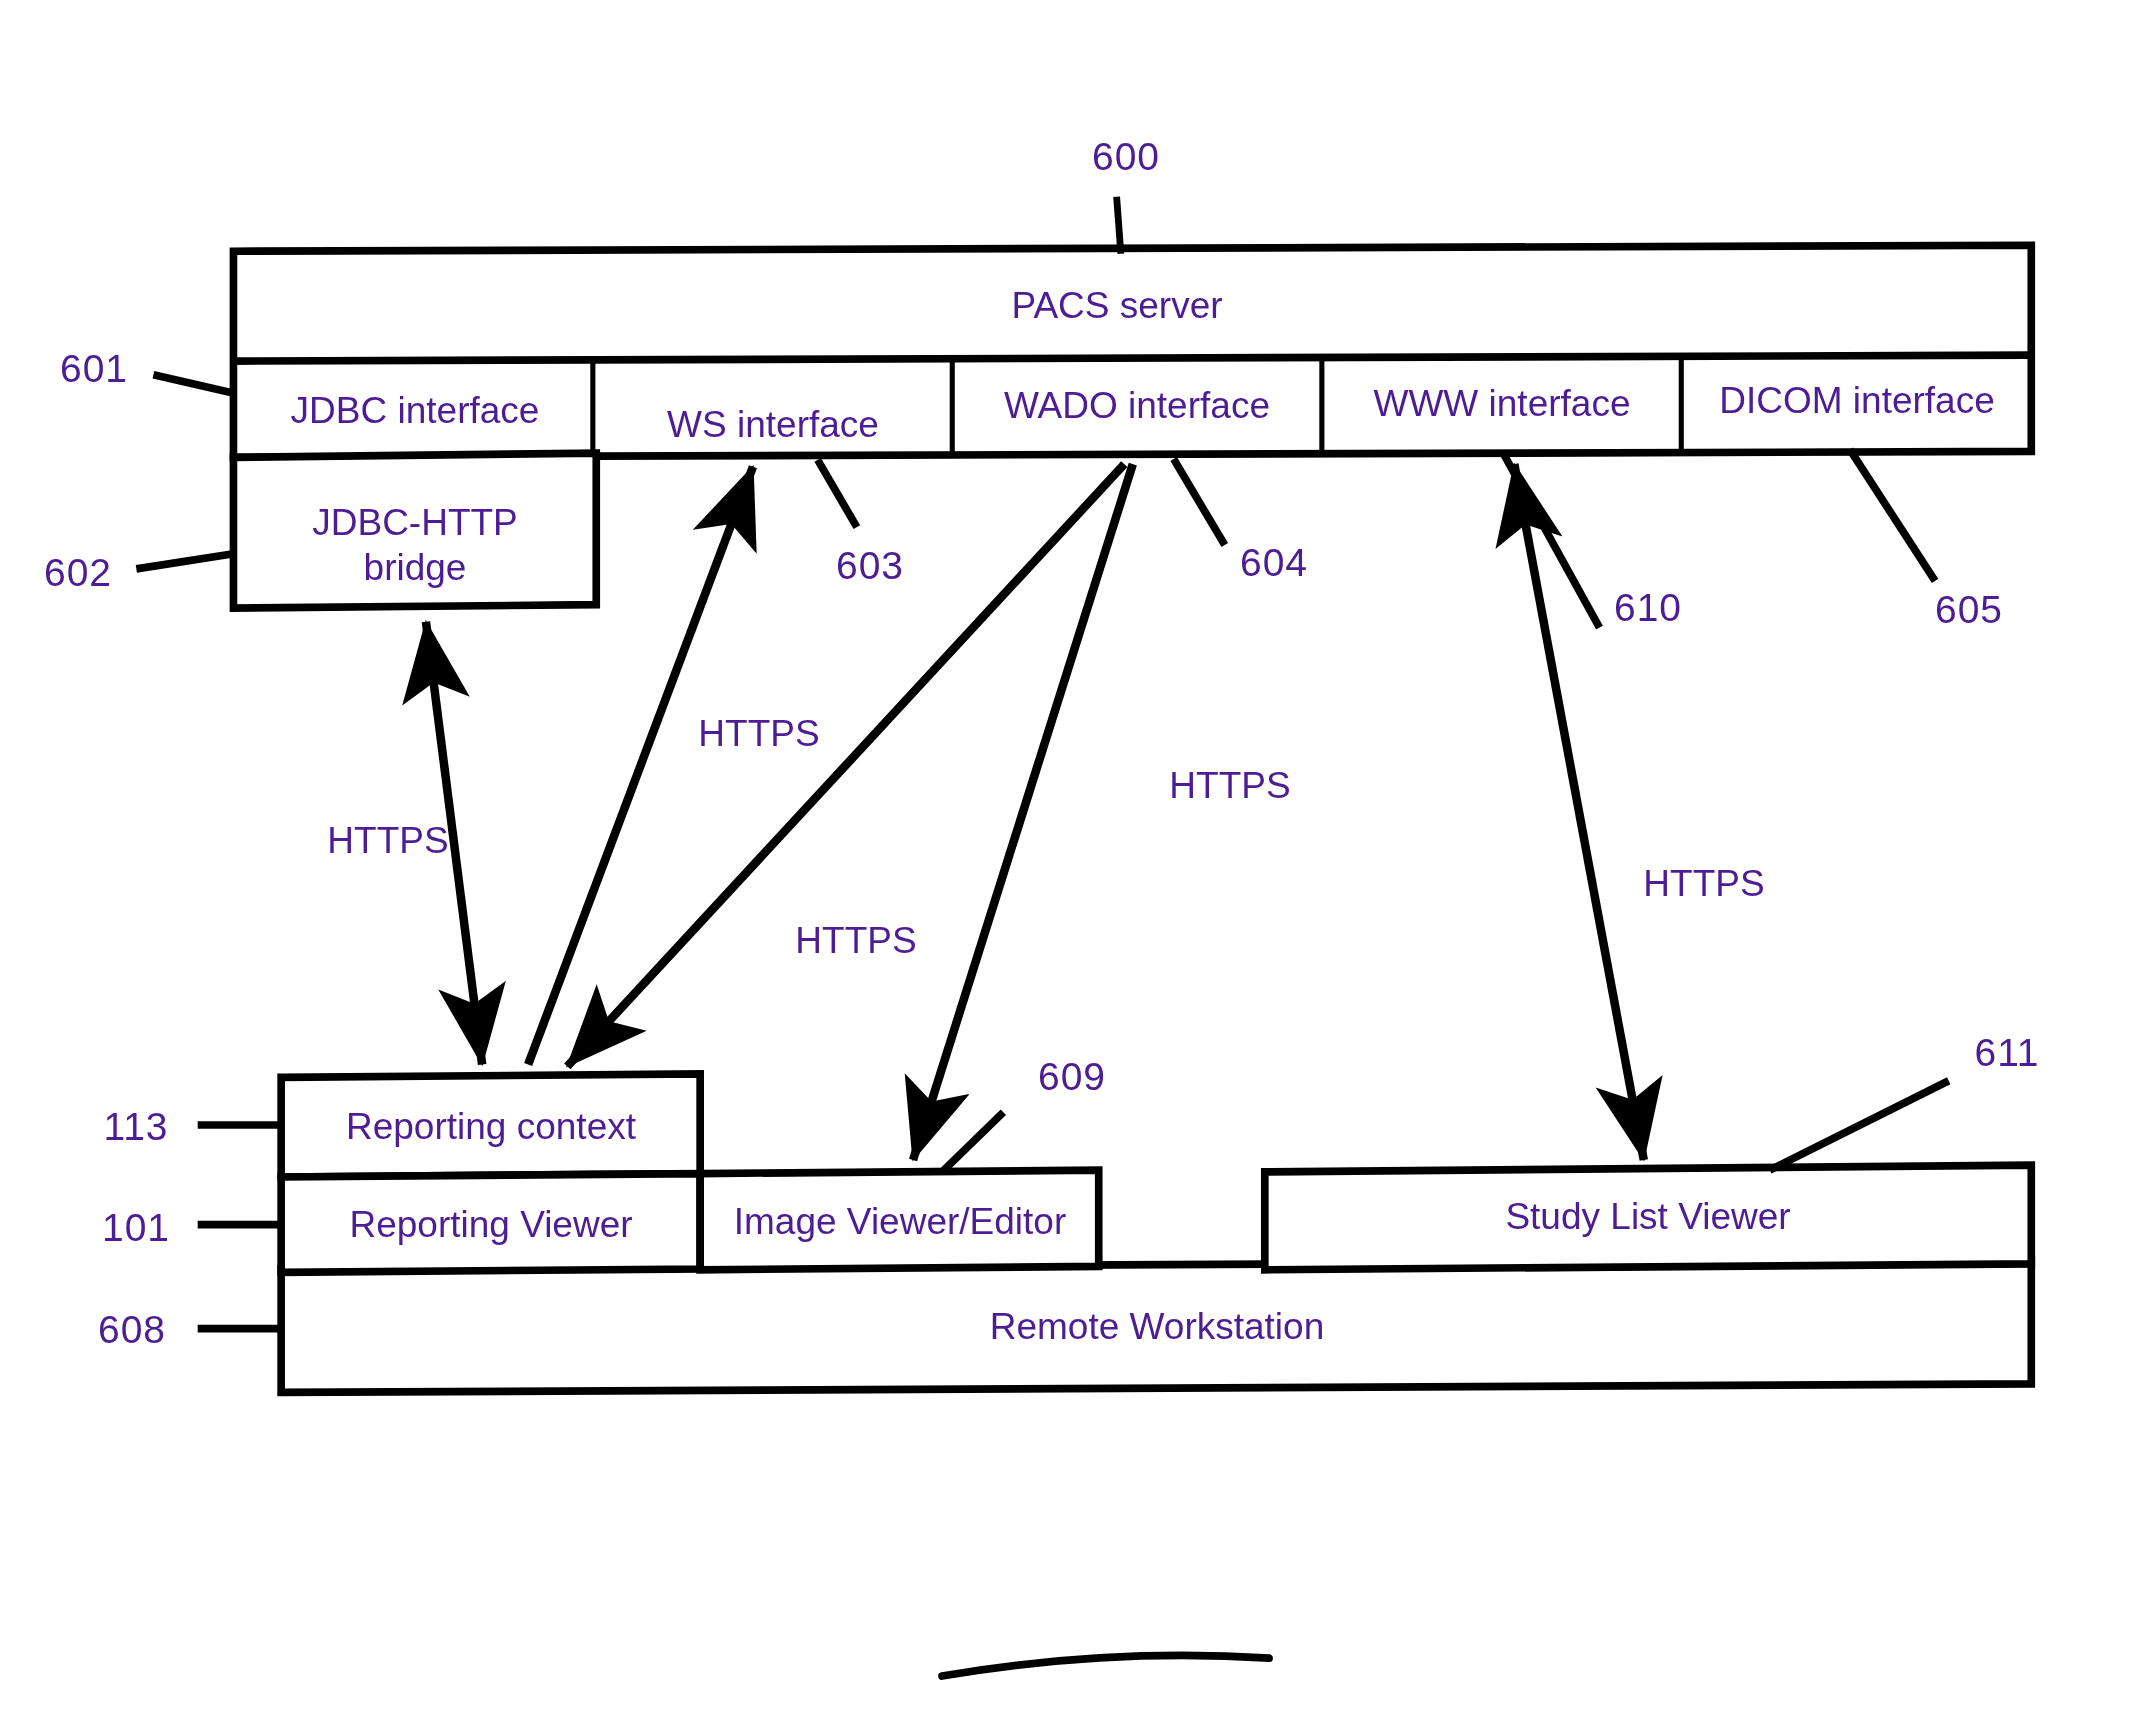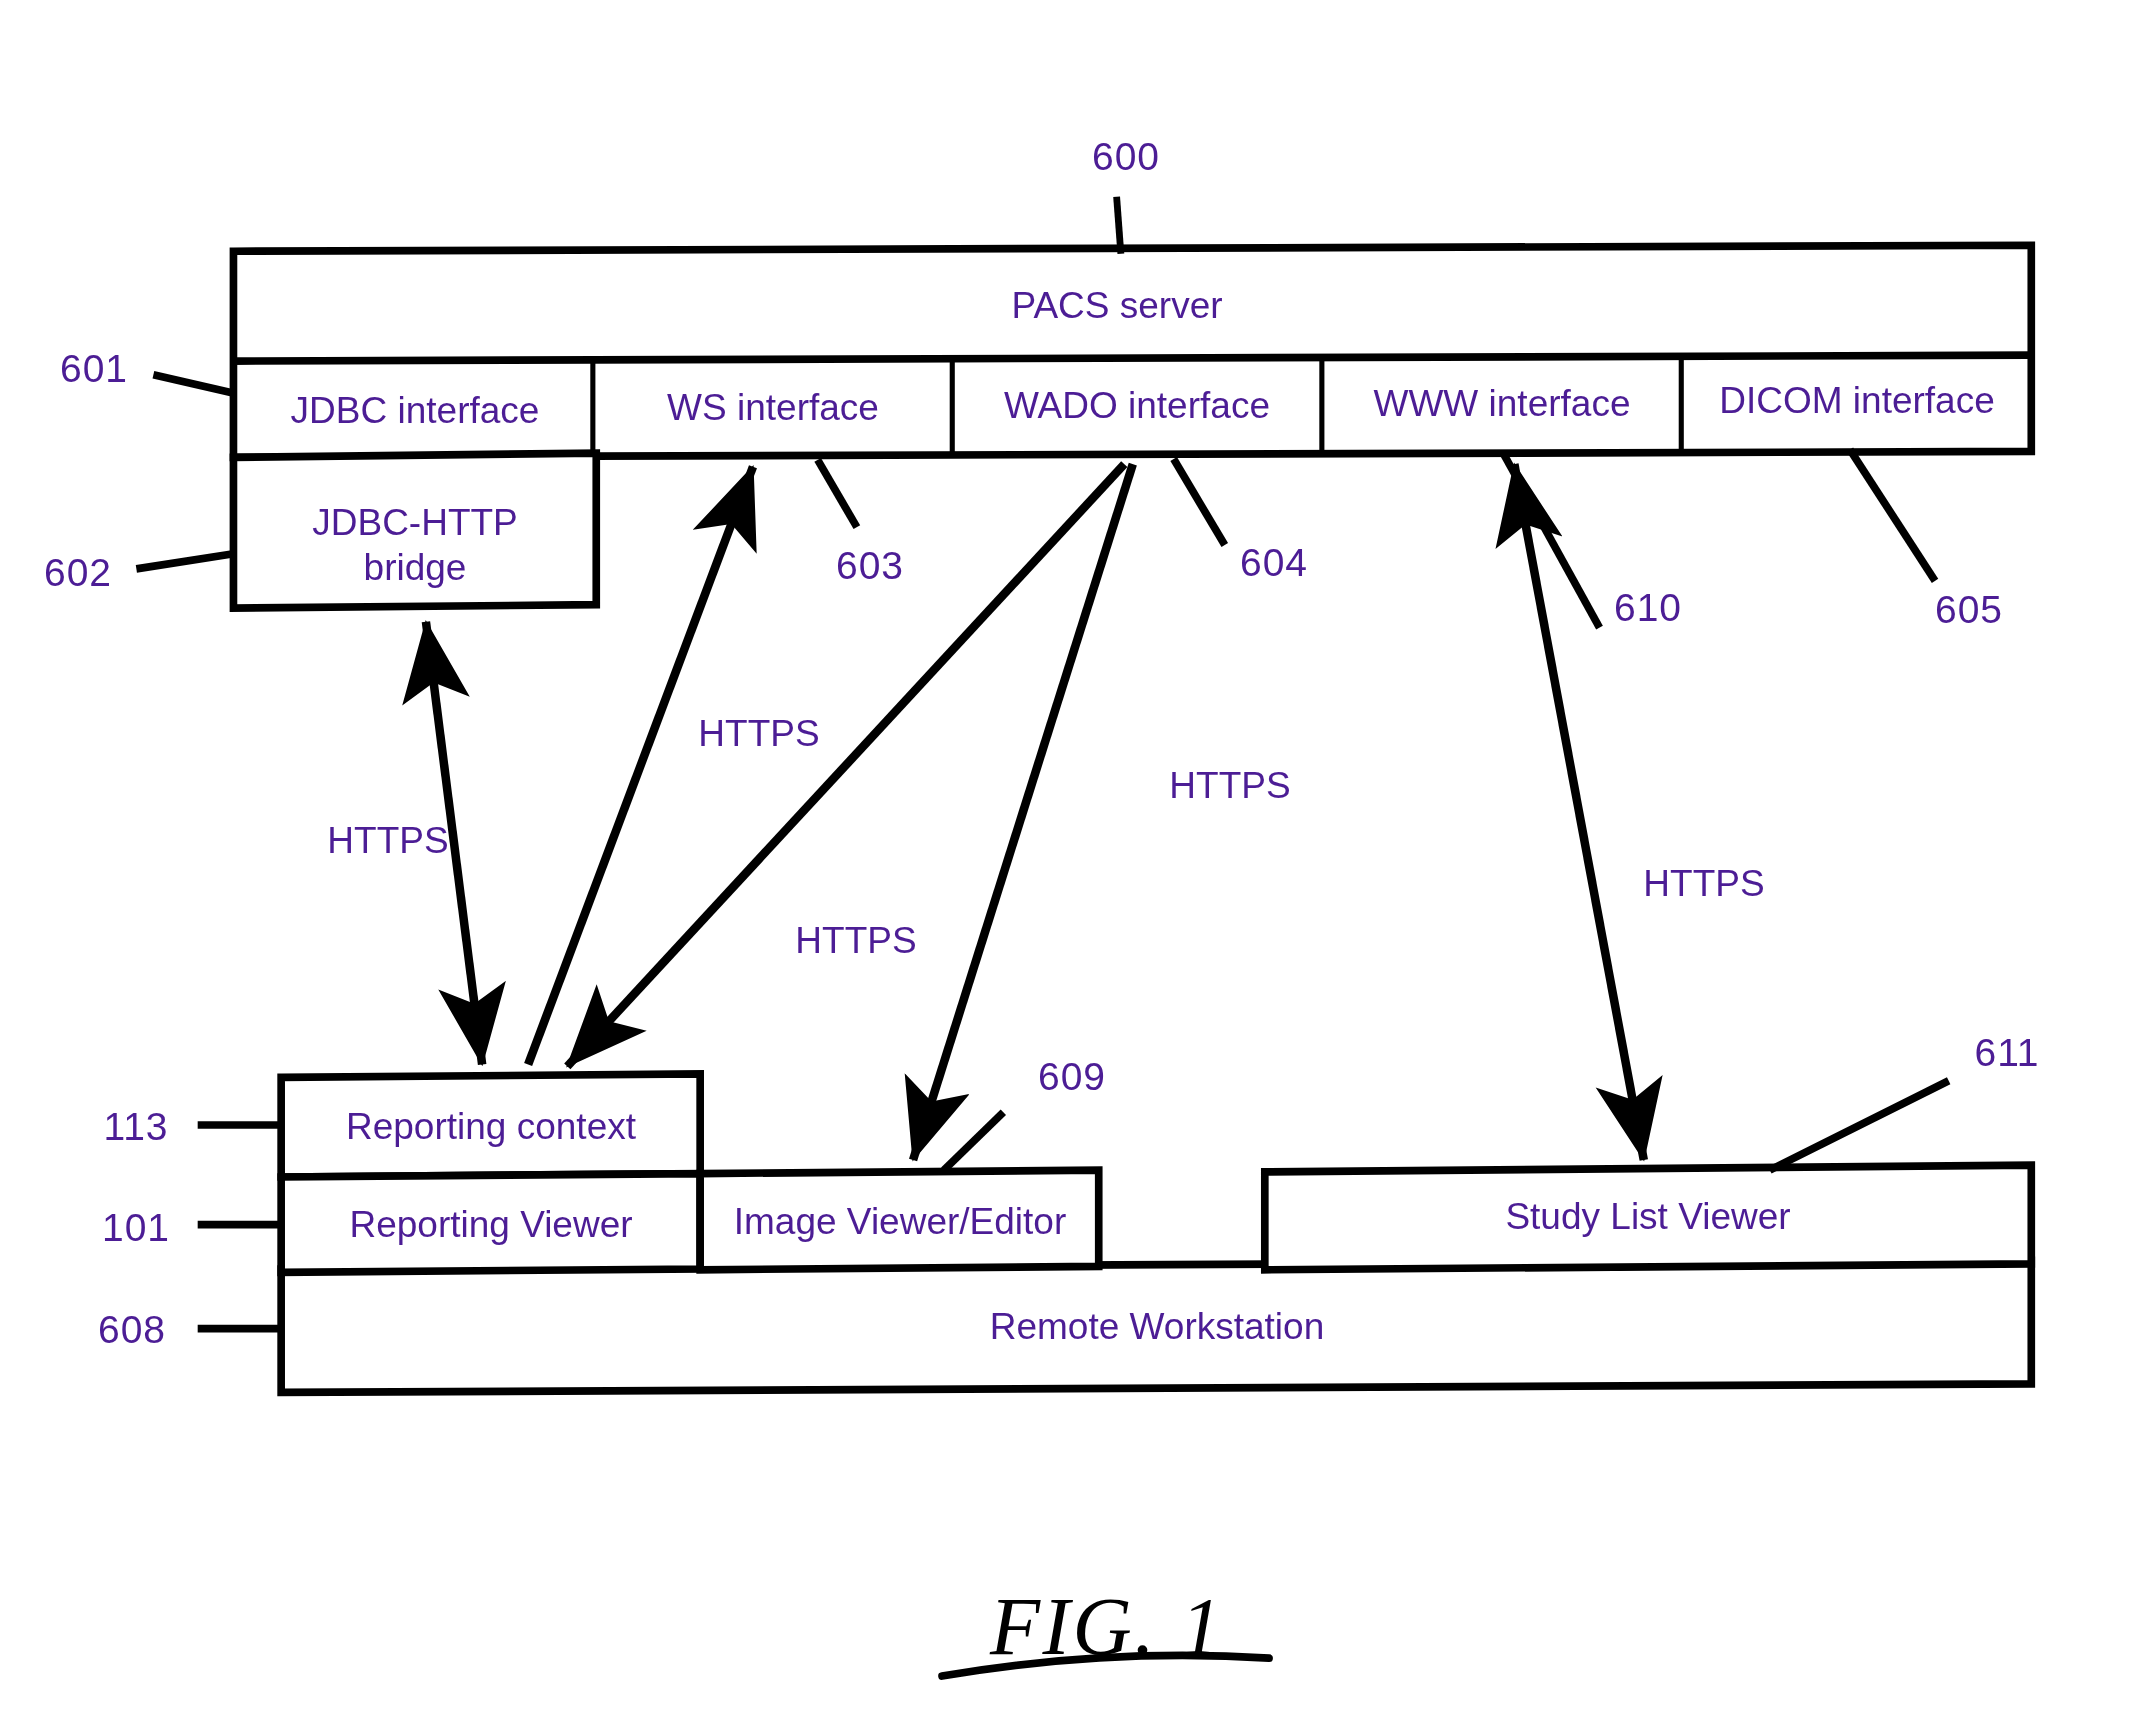--- a/index.html
+++ b/index.html
@@ -148,21 +148,21 @@
     <path d="M 1330,545 L 1072,1362" fill="none" stroke="#000000" stroke-width="10" marker-end="url(#ah)"></path>
 
     <path d="M 1778,545 L 1930,1362" fill="none" stroke="#000000" stroke-width="10" marker-start="url(#ah-start)" marker-end="url(#ah)"></path>
 
     <path d="M 1106,1968 Q 1300,1935 1490,1947" fill="none" stroke="#000000" stroke-width="9" stroke-linecap="round"></path>
   </svg>
 
   <div class="txt box-label" style="left:1117px; top:305px;">PACS server</div>
 
   <div class="txt box-label" style="left:415px; top:410px;">JDBC interface</div>
-  <div class="txt box-label" style="left:773px; top:407px;">WS interface</div>
+  <div class="txt box-label" style="left:773px; top:424px;">WS interface</div>
   <div class="txt box-label" style="left:1137px; top:405px;">WADO interface</div>
   <div class="txt box-label" style="left:1502px; top:403px;">WWW interface</div>
   <div class="txt box-label" style="left:1857px; top:400px;">DICOM interface</div>
 
   <div class="txt box-label two-line" style="left:415px; top:545px;">JDBC-HTTP
 bridge</div>
 
   <div class="txt box-label" style="left:491px; top:1126px;">Reporting context</div>
   <div class="txt box-label" style="left:491px; top:1224px;">Reporting Viewer</div>
   <div class="txt box-label" style="left:900px; top:1221px;">Image Viewer/Editor</div>
@@ -181,16 +181,15 @@
   <div class="txt ref-num" style="left:2007px; top:1052px;">611</div>
   <div class="txt ref-num" style="left:136px; top:1126px;text-align:center;">113</div>
   <div class="txt ref-num" style="left:136px; top:1227px;">101</div>
 
   <div class="txt proto-label" style="left:388px; top:810px;">HTTPS</div>
   <div class="txt proto-label" style="left:759px; top:703px;">HTTPS</div>
   <div class="txt proto-label" style="left:856px; top:910px;">HTTPS</div>
   <div class="txt proto-label" style="left:1230px; top:755px;">HTTPS</div>
   <div class="txt proto-label" style="left:1704px; top:853px;">HTTPS</div>
 
-  <div class="fig-caption">FIG. 1</div>
 
 </div>
 
 
 </body></html>

